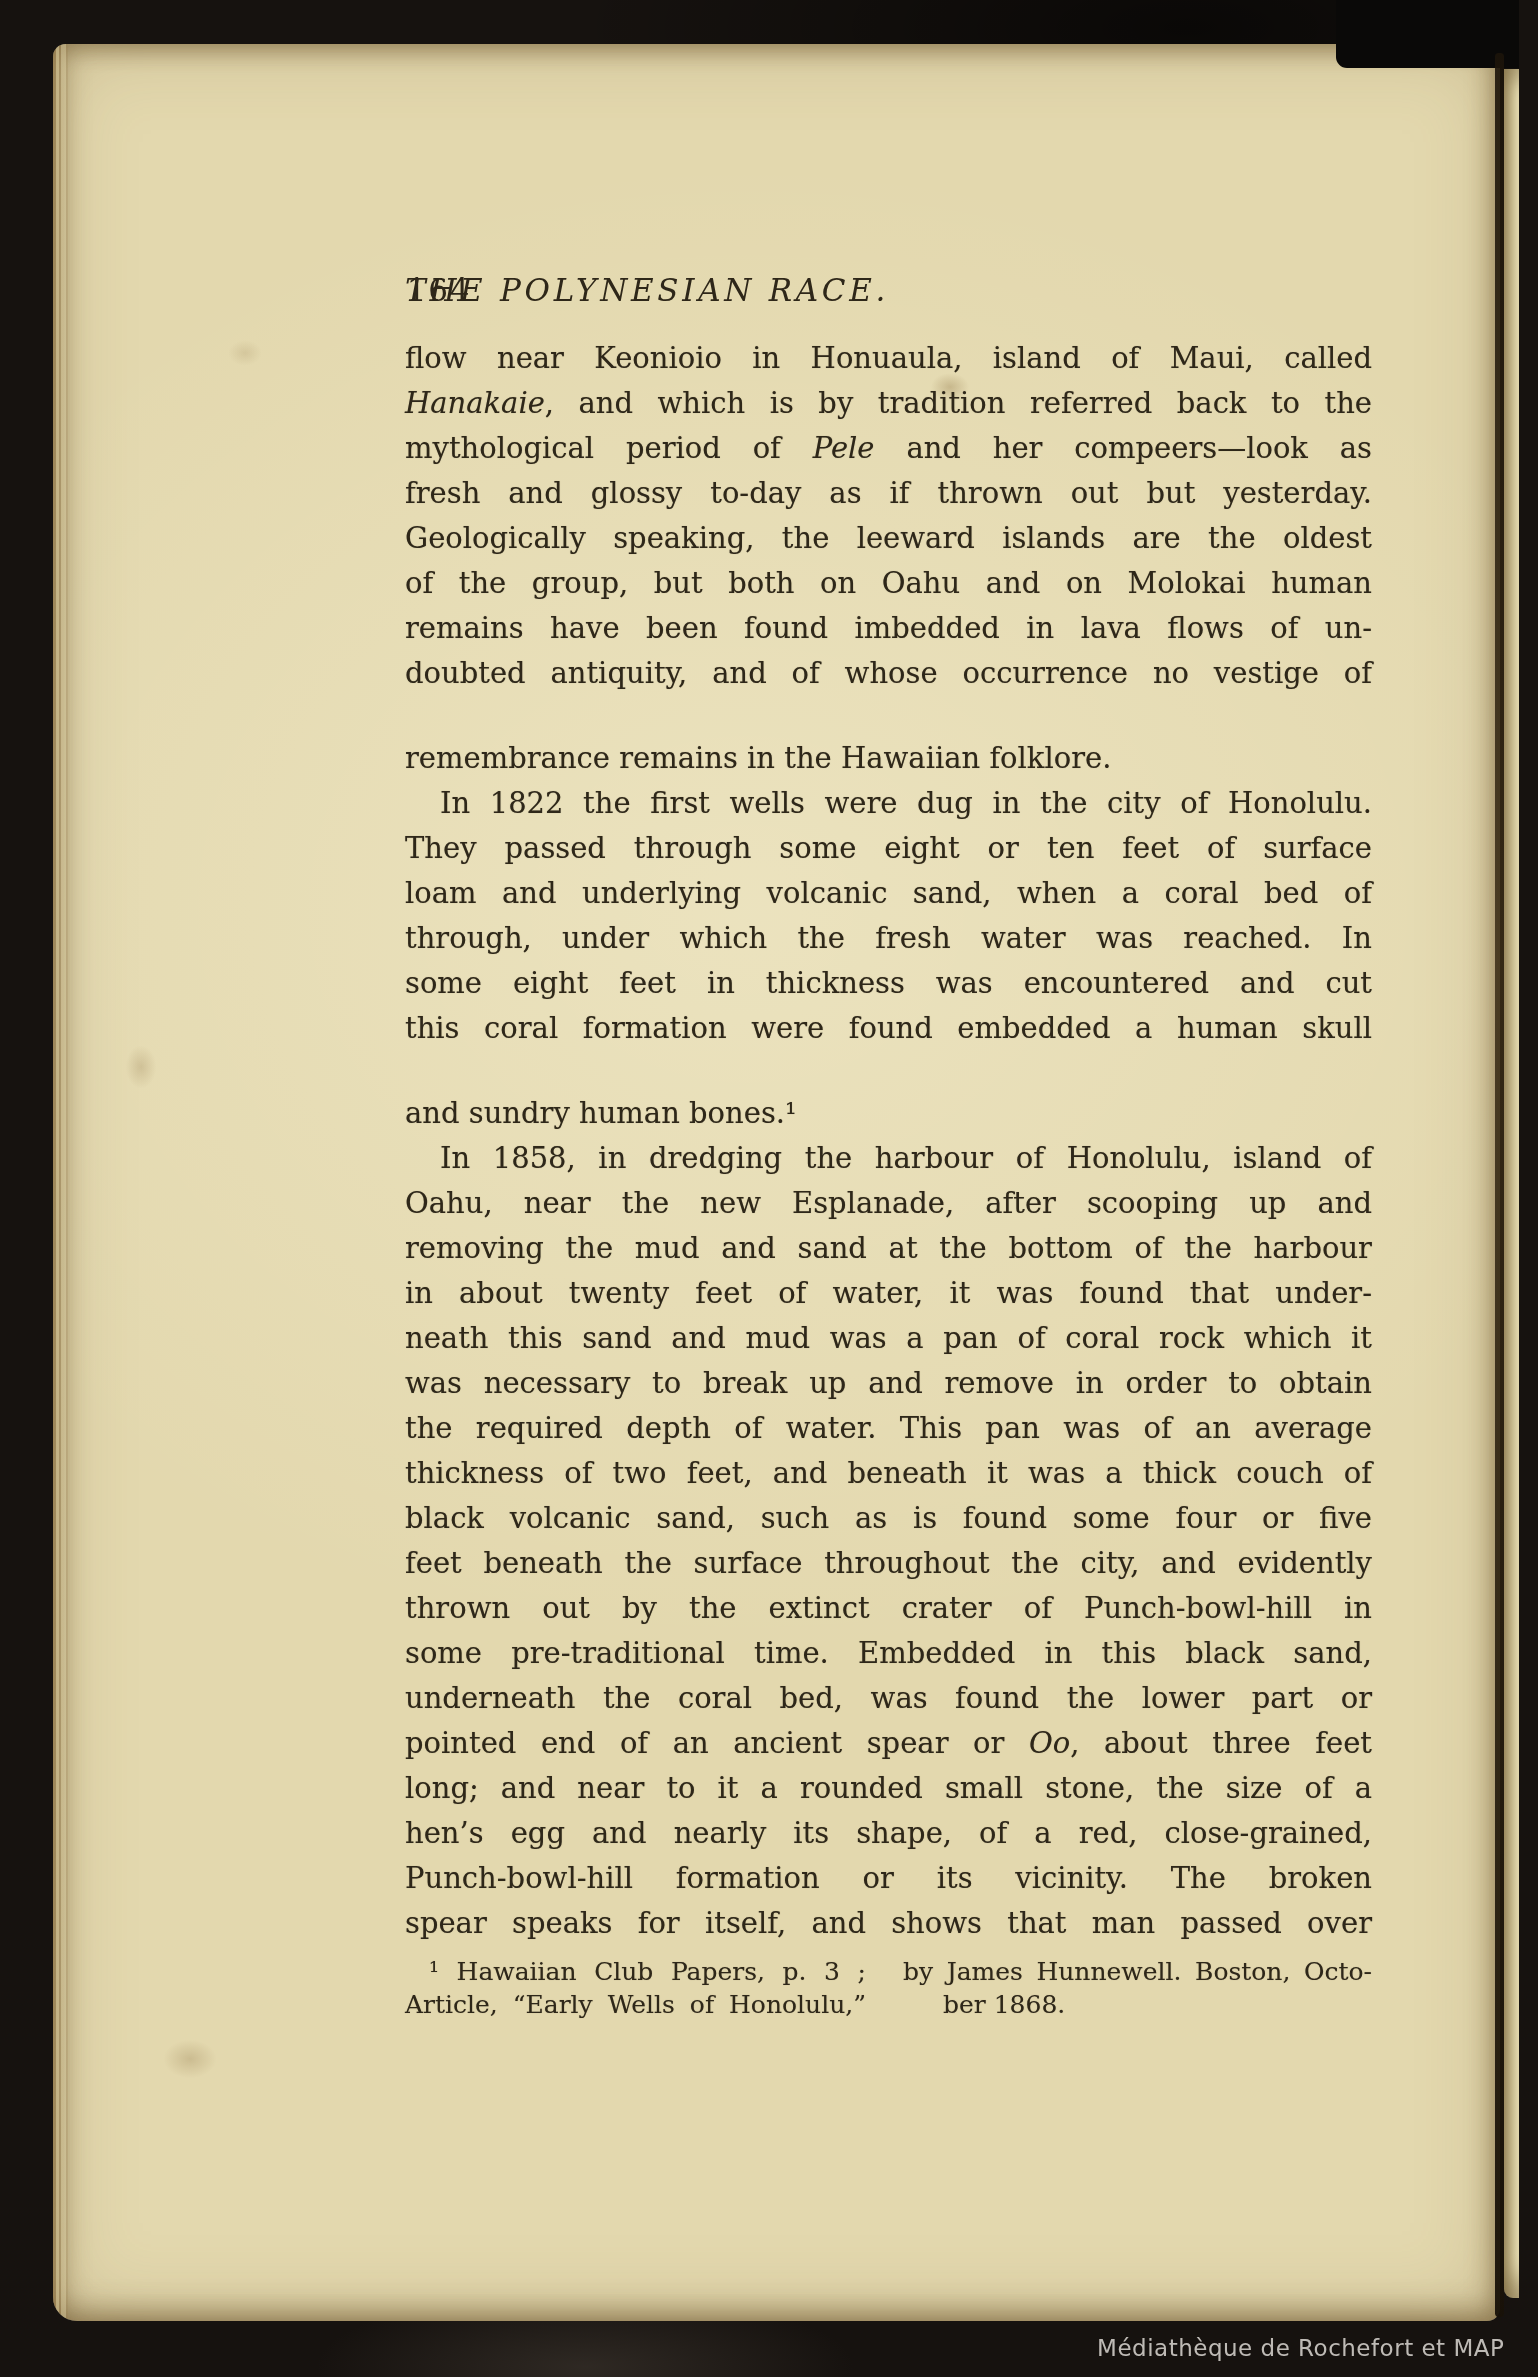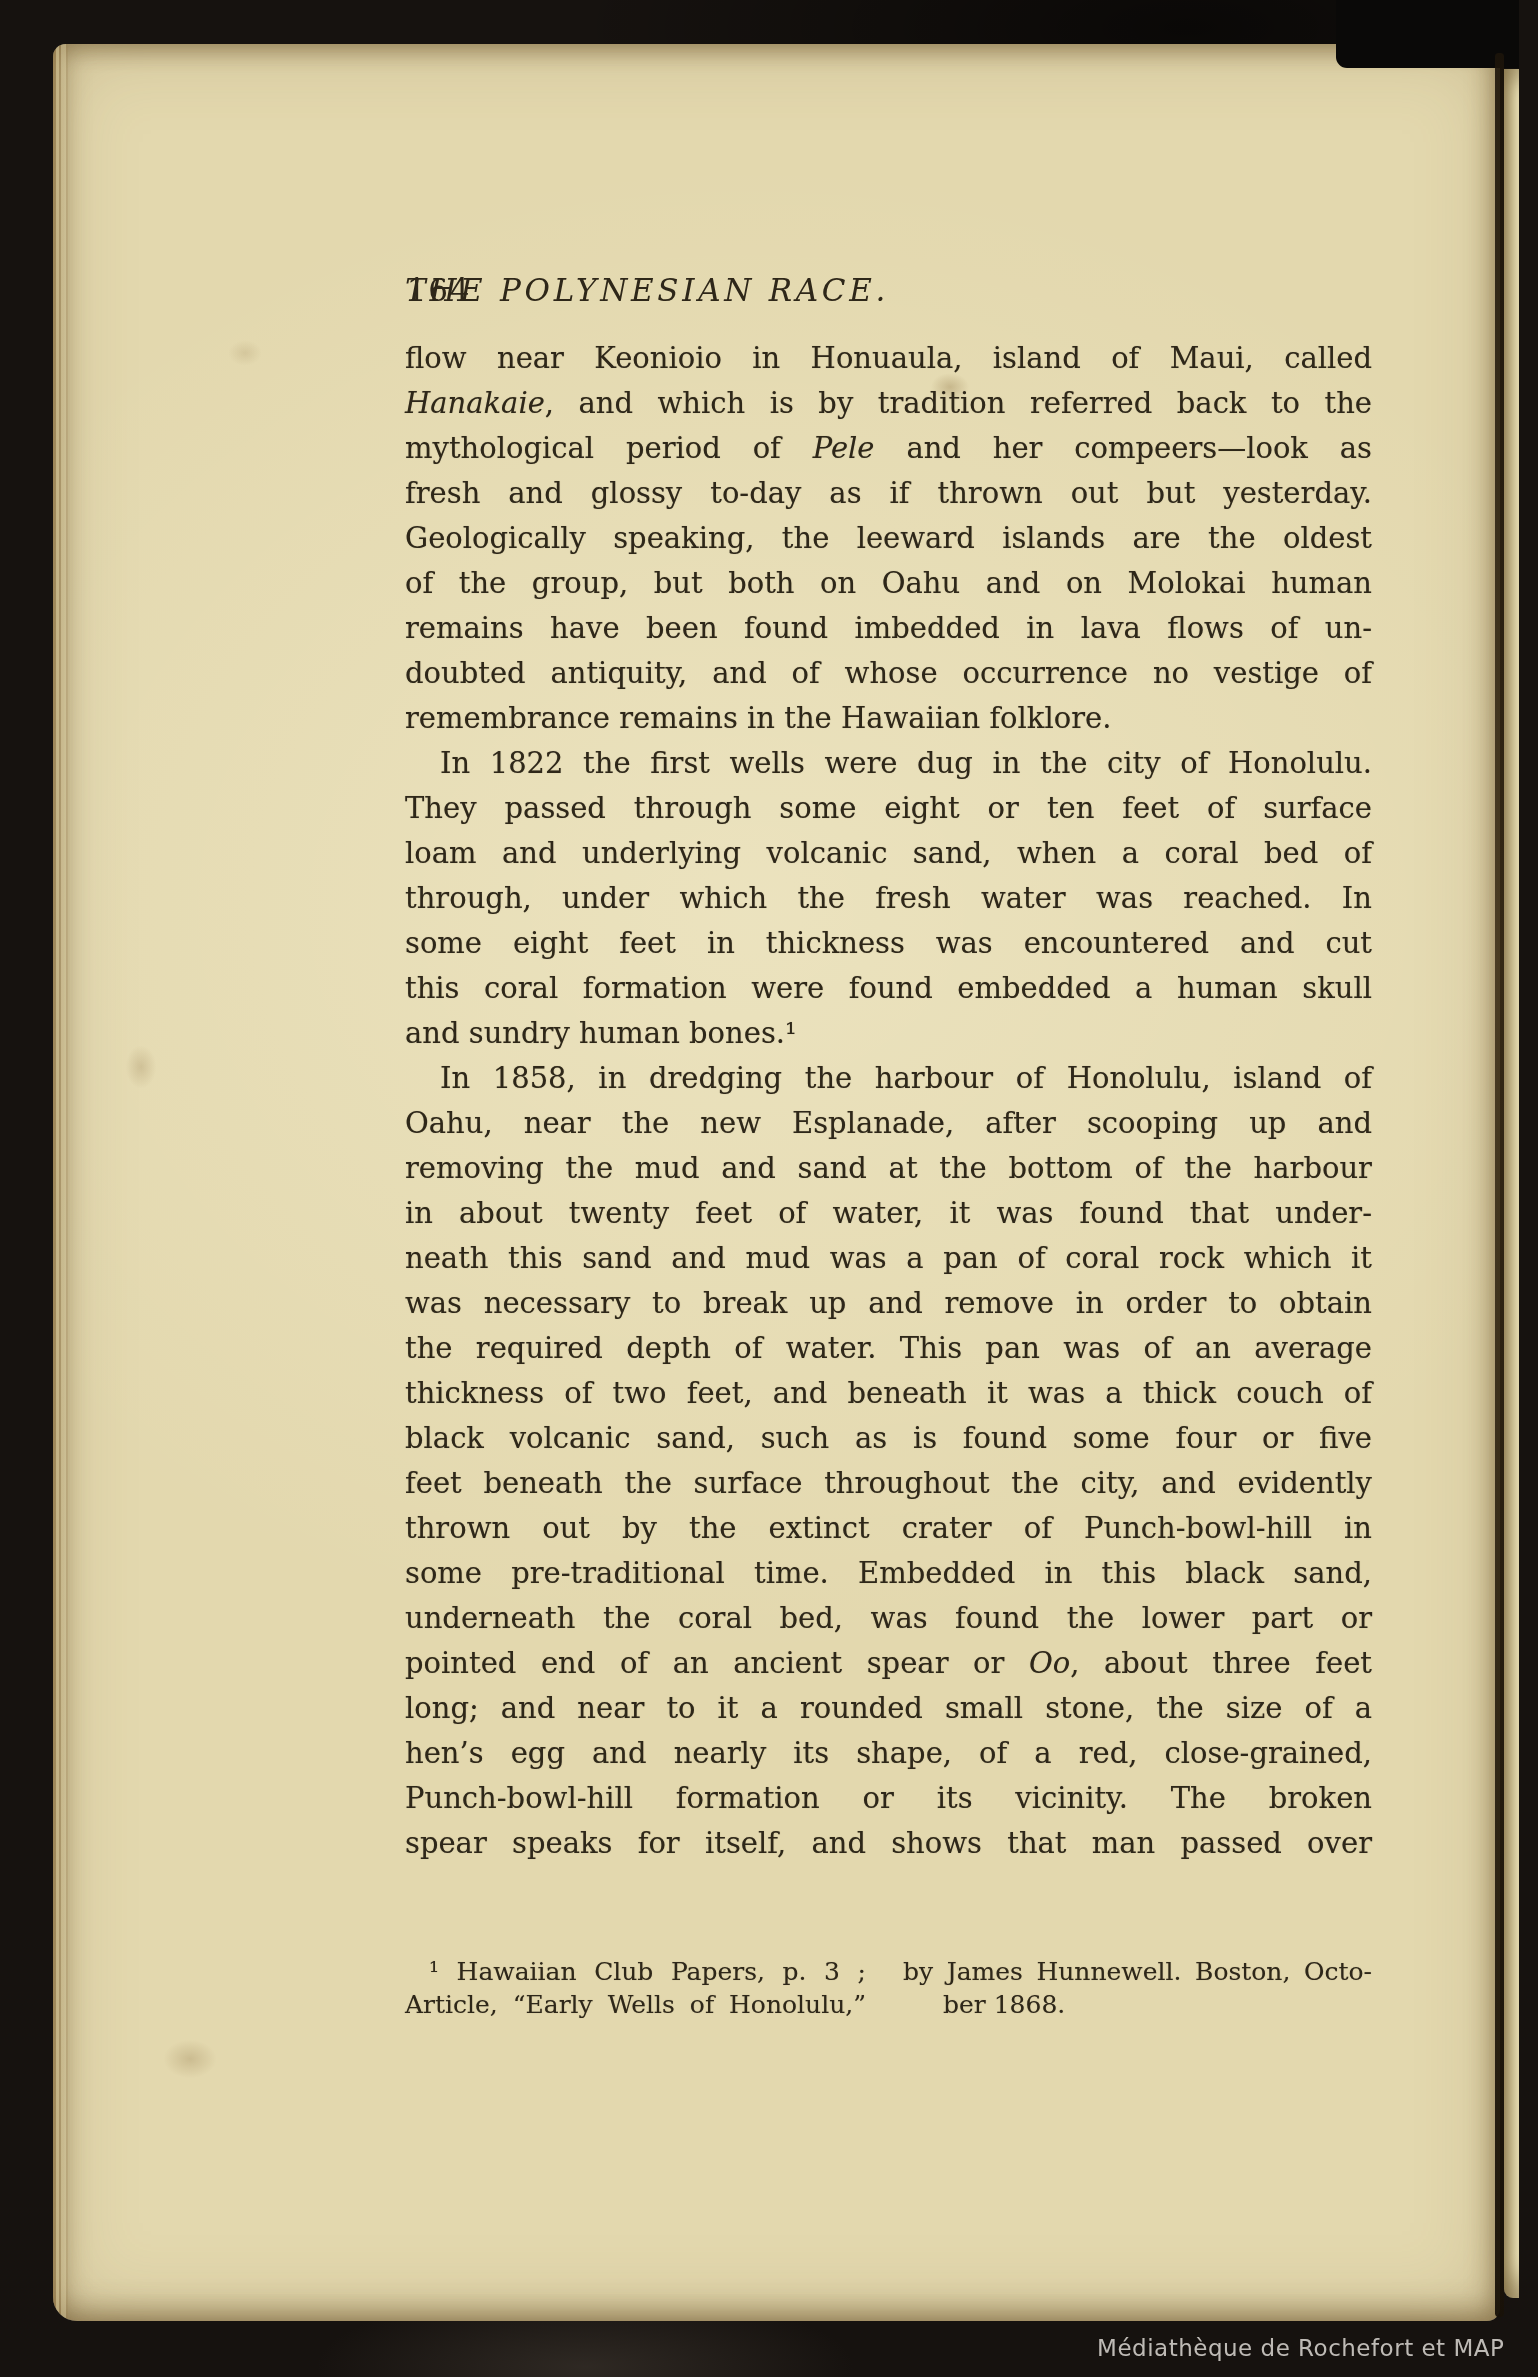--- a/index.html
+++ b/index.html
@@ -90,21 +90,21 @@
     font-size:29px;
     line-height:45px;
   }
   .line{
     text-align:justify;
     text-align-last:justify;
     white-space:normal;
     text-shadow:0 0 0.9px rgba(46,39,25,.35);
   }
   .line.indent{text-indent:35px;}
-  .line.no-stretch{text-align-last:left;}
+  .line.no-stretch{text-align-last:left;margin-top:40px;}
   .footnote{
     position:absolute;left:352px;top:1911px;width:967px;
     display:flex;gap:37px;
     color:var(--ink);
     font-size:25px;line-height:33px;
   }
   .fn-col1{width:461px;}
   .fn-col2{flex:1;}
   .fn-line{
     text-align:justify;text-align-last:justify;

